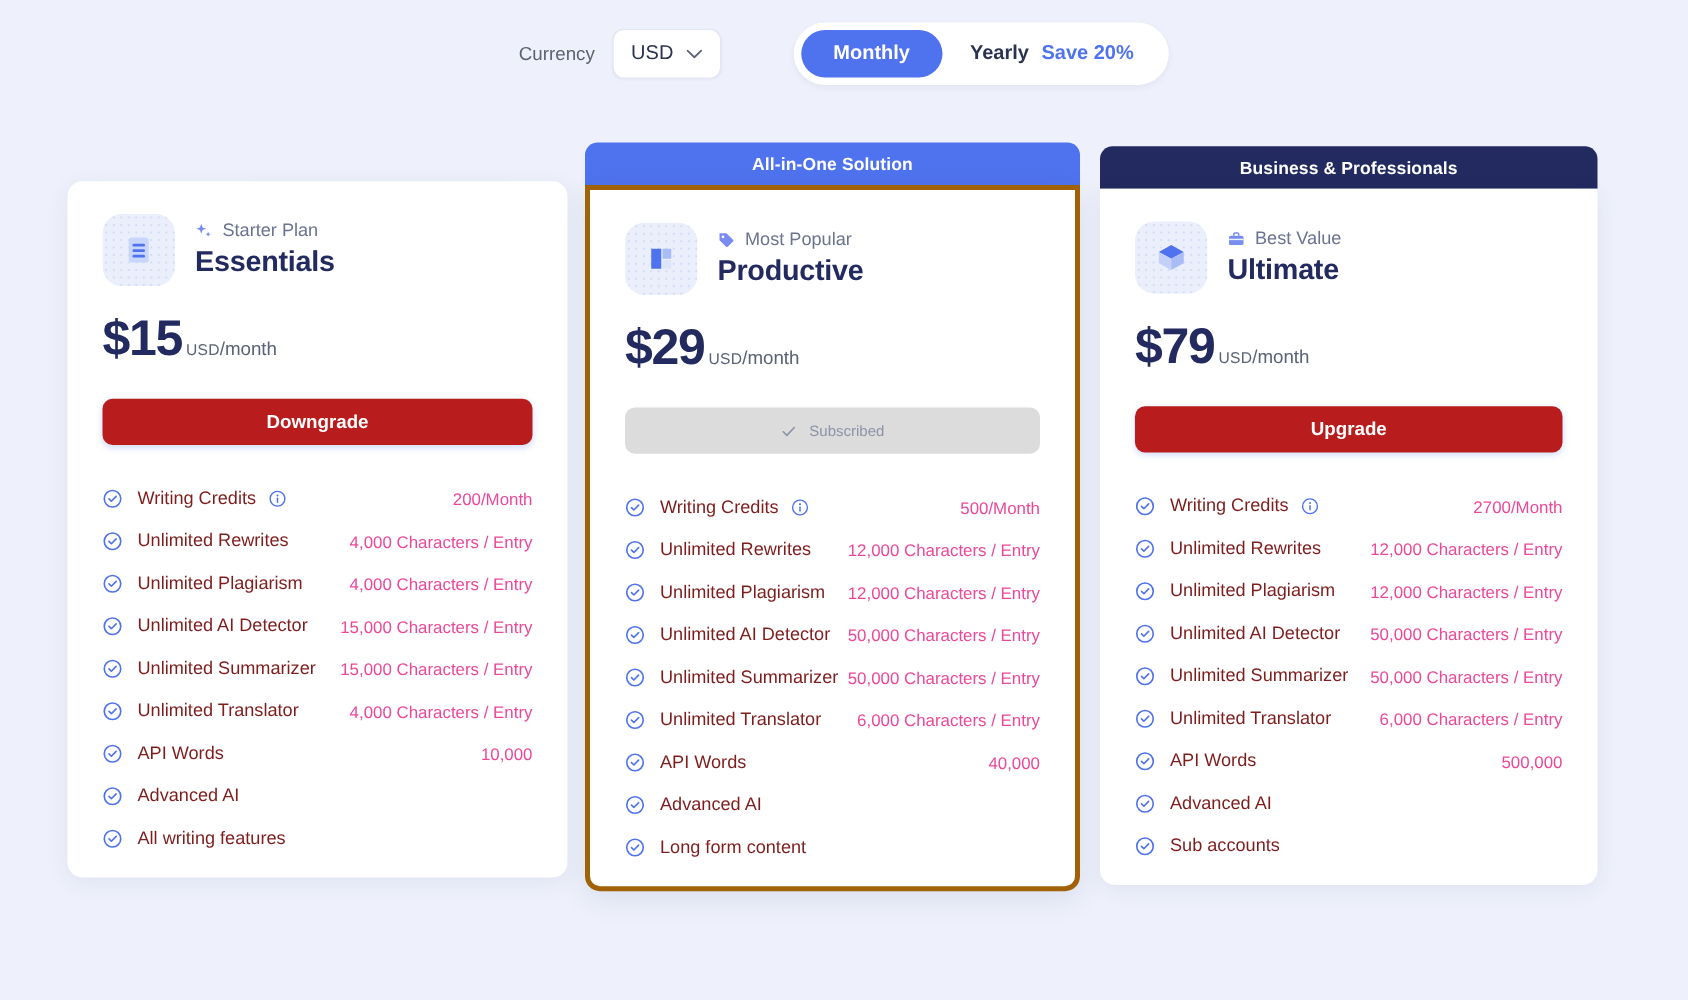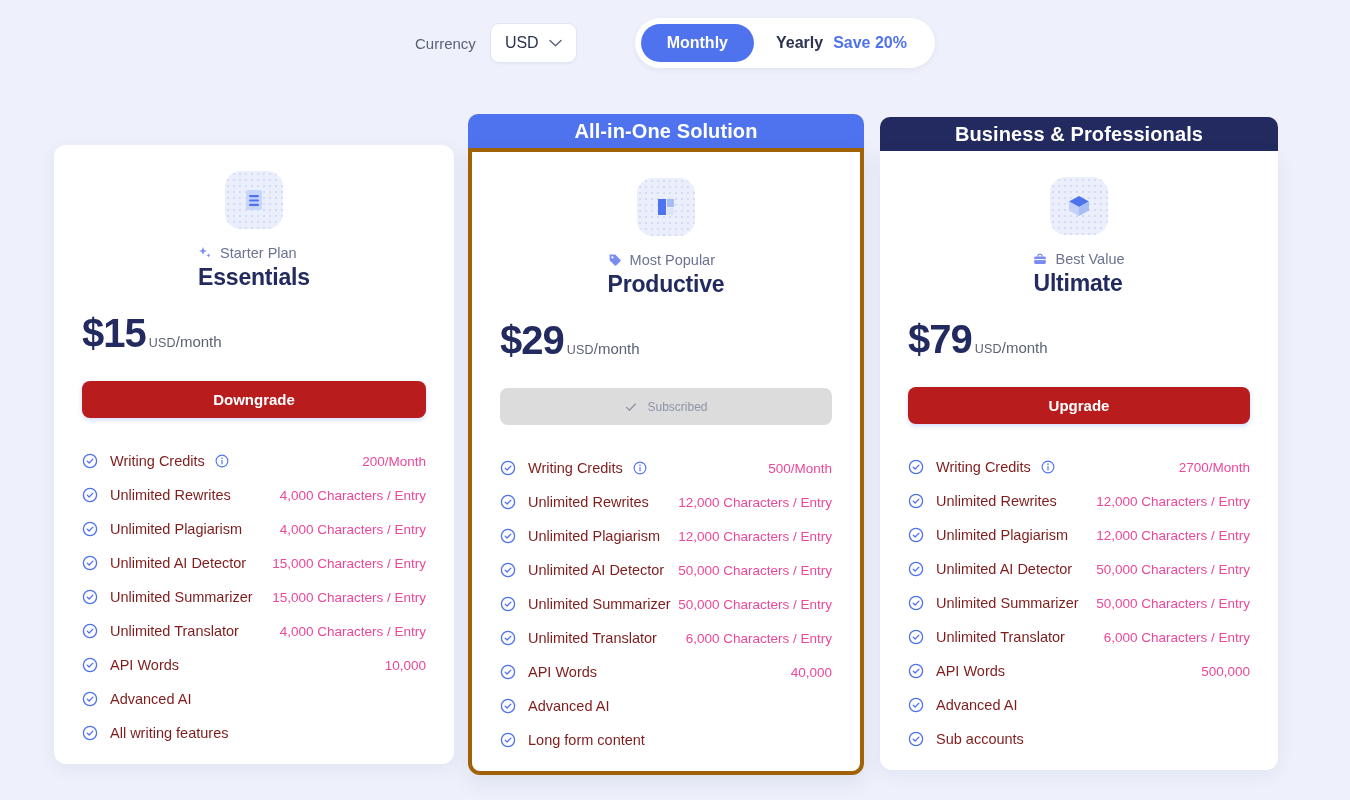--- a/index.html
+++ b/index.html
@@ -48,21 +48,21 @@
     font-size: 16px; font-weight: bold; color: #4f72ee;
     padding: 11px 22px 11px 10px; line-height: 1;
   }
 
   
   .card { position: absolute; }
 
   .banner {
     height: 34px; border-radius: 10px 10px 0 0;
     display: flex; align-items: center; justify-content: center;
-    font-size: 20px; font-weight: bold; color: #ffffff;
+    font-size: 14px; font-weight: bold; color: #ffffff;
     letter-spacing: 0.1px;
   }
   .banner.blue { background: #4f72ee; }
   .banner.navy { background: #222a5f; }
 
   .card-body {
     background: #ffffff;
     border-radius: 12px;
     padding: 26px 28px 14px 28px;
   }
@@ -73,21 +73,21 @@
     border: 4px solid #a16207;
     border-radius: 0 0 12px 12px;
     box-shadow: 0 6px 22px rgba(40,55,110,0.10);
   }
   .card-dark .card-body {
     border-radius: 0 0 12px 12px;
     box-shadow: 0 4px 18px rgba(40,55,110,0.07);
   }
 
   
-  .plan-head { display: flex; align-items: center; gap: 16px; flex-direction: column; }
+  .plan-head { display: flex; align-items: center; gap: 16px; }
   .plan-icon {
     width: 58px; height: 58px; border-radius: 16px;
     background: #eaeffb;
     background-image: radial-gradient(#d3dcf4 1px, transparent 1.2px);
     background-size: 6px 6px;
     display: flex; align-items: center; justify-content: center;
     flex: none;
   }
   .plan-meta { display: flex; flex-direction: column; gap: 3px; }
   .plan-badge {

